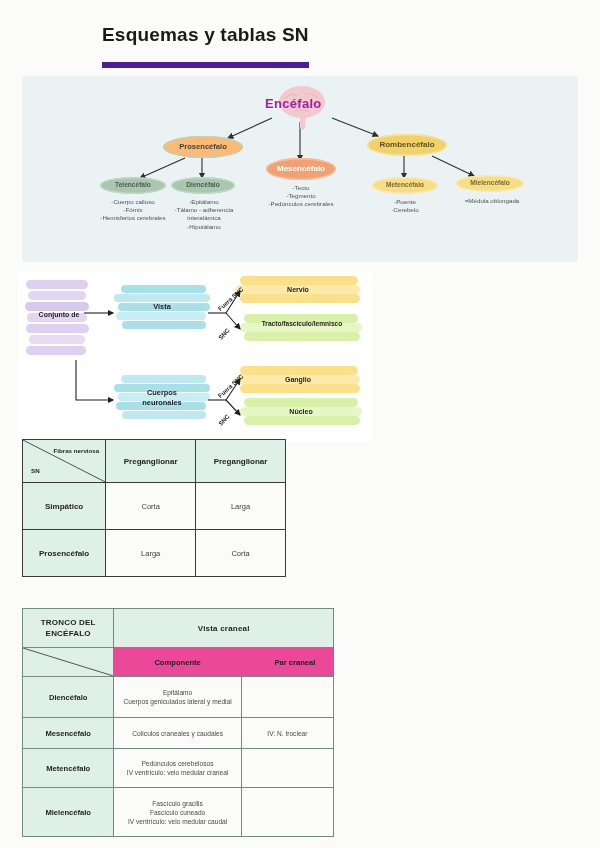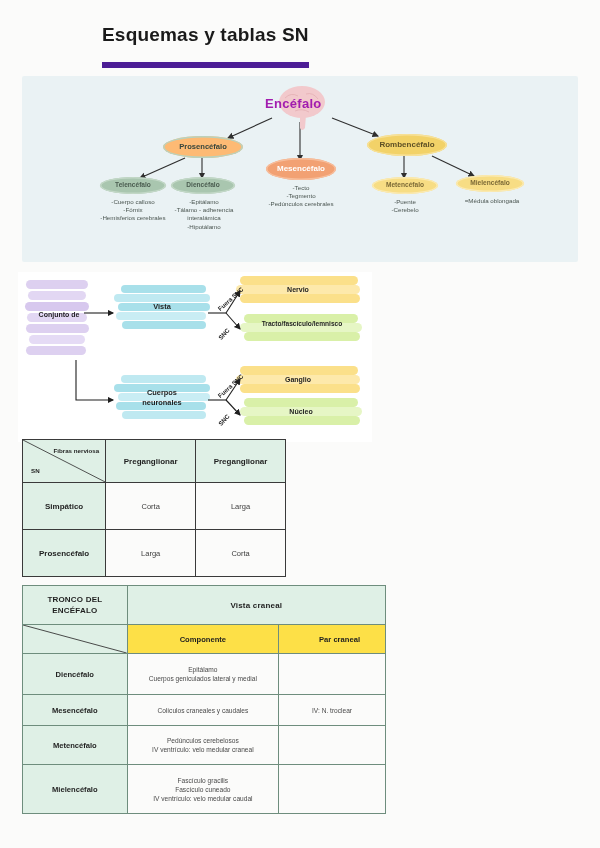--- a/index.html
+++ b/index.html
@@ -81,25 +81,25 @@
   .t1 .rowhd{background:#dff0e6;font-weight:700;color:#1f1f1f;font-size:8px;}
   .diagcell{
     background:#dff0e6;position:relative;height:40px;
   }
   .diagcell .dline{
     position:absolute;left:0;top:0;width:100%;height:100%;
   }
   .dlbl-a{position:absolute;right:6px;top:7px;font-size:6.2px;font-weight:700;color:#1f1f1f;}
   .dlbl-b{position:absolute;left:8px;bottom:8px;font-size:6.2px;font-weight:700;color:#1f1f1f;}
 
-  .t2{left:22px;top:585px;width:364px;}
+  .t2{left:22px;top:608px;width:312px;}
   .t2 td{border:1px solid #6e8d7d;font-size:6.6px;text-align:center;color:#4a4a4a;line-height:9px;}
   .t2 .mint{background:#dff0e6;}
   .t2 .bighd{font-size:8px;font-weight:700;color:#1f1f1f;letter-spacing:.2px;}
-  .t2 .colhd{font-size:7.6px;font-weight:700;color:#1f1f1f;background:#fde047;text-align:center;}
+  .t2 .colhd{font-size:7.6px;font-weight:700;color:#1f1f1f;background:#ec4899;text-align:center;}
   .t2 .rowhd{font-size:7.6px;font-weight:700;color:#1f1f1f;background:#dff0e6;}
   .t2 .diag2{background:#dff0e6;position:relative;height:26px;}
 </style>
 </head>
 <body>
 
 <div class="page">
 
   <div class="title">Esquemas y tablas SN</div>
 

